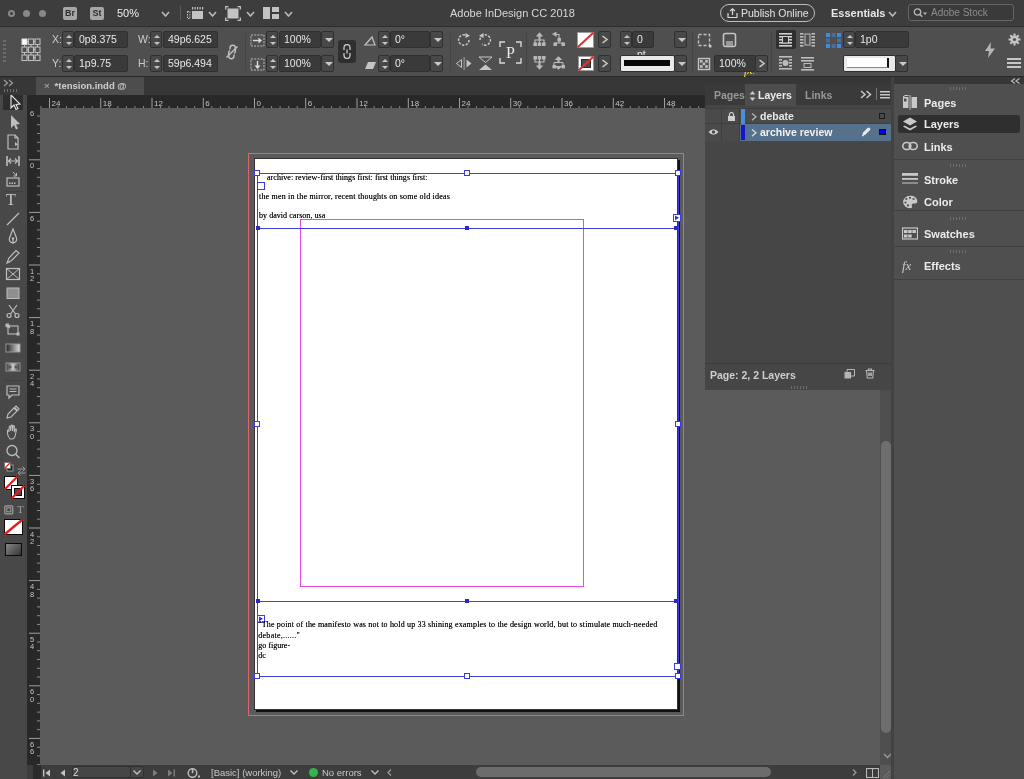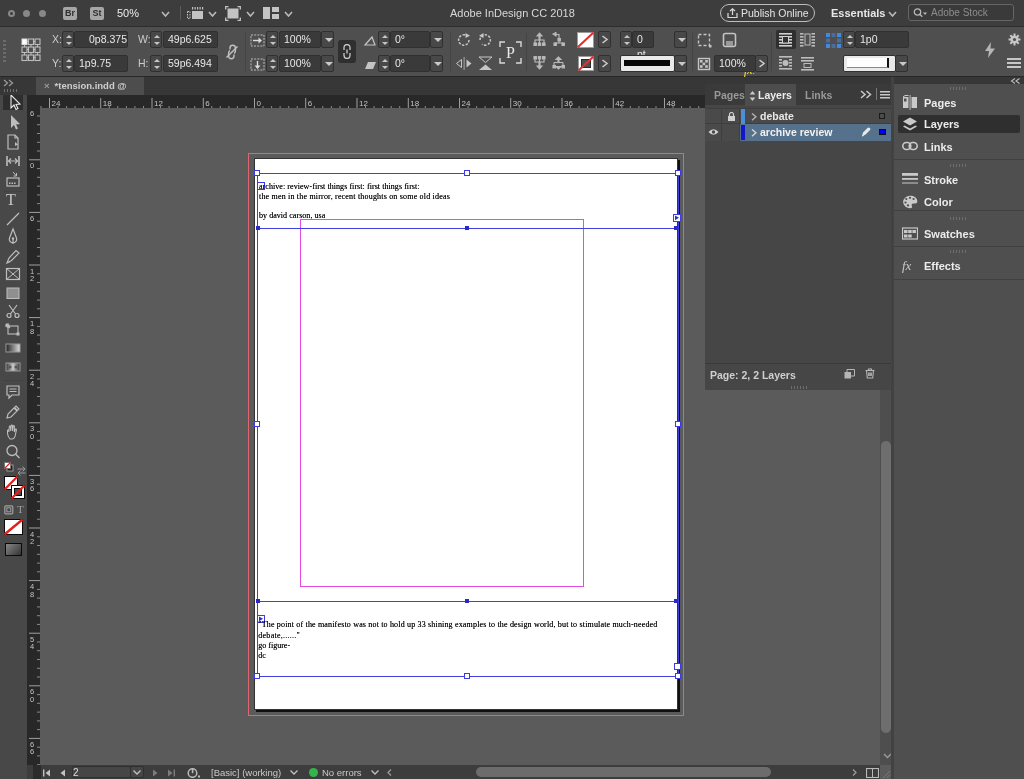--- a/index.html
+++ b/index.html
@@ -151,21 +151,21 @@
           <path d="M3.5 6.5 V9"></path>
           <path d="M10 6.5 V9"></path>
           <path d="M16.5 6.5 V9"></path>
           <path d="M3.5 14.5 V17"></path>
           <path d="M10 14.5 V17"></path>
           <path d="M16.5 14.5 V17"></path>
         </g>
       </svg>
       <div class="lbl" style="left:52px;top:6px;">X:</div>
       <div class="stepper" style="left:62px;top:4px;"></div>
-      <div class="field" style="left:74px;top:4px;width:54px;text-align:right;">0p8.375</div>
+      <div class="field" style="left:74px;top:4px;width:54px;">0p8.375</div>
       <div class="lbl" style="left:52px;top:30px;">Y:</div>
       <div class="stepper" style="left:62px;top:28px;"></div>
       <div class="field" style="left:74px;top:28px;width:54px;">1p9.75</div>
       <div class="lbl" style="left:138px;top:6px;">W:</div>
       <div class="stepper" style="left:150px;top:4px;"></div>
       <div class="field" style="left:163px;top:4px;width:55px;">49p6.625</div>
       <div class="lbl" style="left:138px;top:30px;">H:</div>
       <div class="stepper" style="left:150px;top:28px;"></div>
       <div class="field" style="left:163px;top:28px;width:55px;">59p6.494</div>
       <svg class="abs" style="left:225px;top:17px" width="14" height="16">
@@ -817,21 +817,21 @@
       <div class="hollow" style="left:216.5px;top:74px;width:8px;height:8px;"></div>
       <div style="position:absolute;left:632.5px;top:105.5px;width:8px;height:8px;background:#fff;border:1px solid #3d3de0;"></div>
       <svg class="abs" style="left:634px;top:107px" width="6" height="6">
         <path d="M1 0.5 L5 2.8 L1 5.2 Z" fill="#2d2dd0"></path>
       </svg>
       <div style="position:absolute;left:216.5px;top:506.5px;width:8px;height:8px;background:#fff;border:1px solid #3d3de0;"></div>
       <svg class="abs" style="left:218px;top:508px" width="6" height="6">
         <path d="M1 0.5 L5 2.8 L1 5.2 Z" fill="#2d2dd0"></path>
       </svg>
       <div class="hollow" style="left:634px;top:554.5px;width:7px;height:7px;"></div>
-      <div class="serif" style="left:219px;top:65.4px;letter-spacing:0.06px;margin-top:9px;">archive: review-first things first: first things first:</div>
+      <div class="serif" style="left:227px;top:65.4px;letter-spacing:0.06px;">archive: review-first things first: first things first:</div>
       <div class="serif" style="left:219px;top:84.1px;letter-spacing:0.19px;">the men in the mirror, recent thoughts on some old ideas</div>
       <div class="serif" style="left:219px;top:102.8px;letter-spacing:0.05px;">by david carson, usa</div>
       <div class="serif" style="left:218.3px;top:512.0px;letter-spacing:0.17px;">"The point of the manifesto was not to hold up 33 shining examples to the design world, but to stimulate much-needed</div>
       <div class="serif" style="left:218.3px;top:522.7px;letter-spacing:0.26px;">debate,......"</div>
       <div class="serif" style="left:218.3px;top:533.2px;">go figure-</div>
       <div class="serif" style="left:218.3px;top:542.9px;">dc</div>
     </div>
 <div class="abs" id="vscroll">
       <div id="vthumb"></div>
 <svg class="abs" style="left:3px;top:658px" width="9" height="6">

